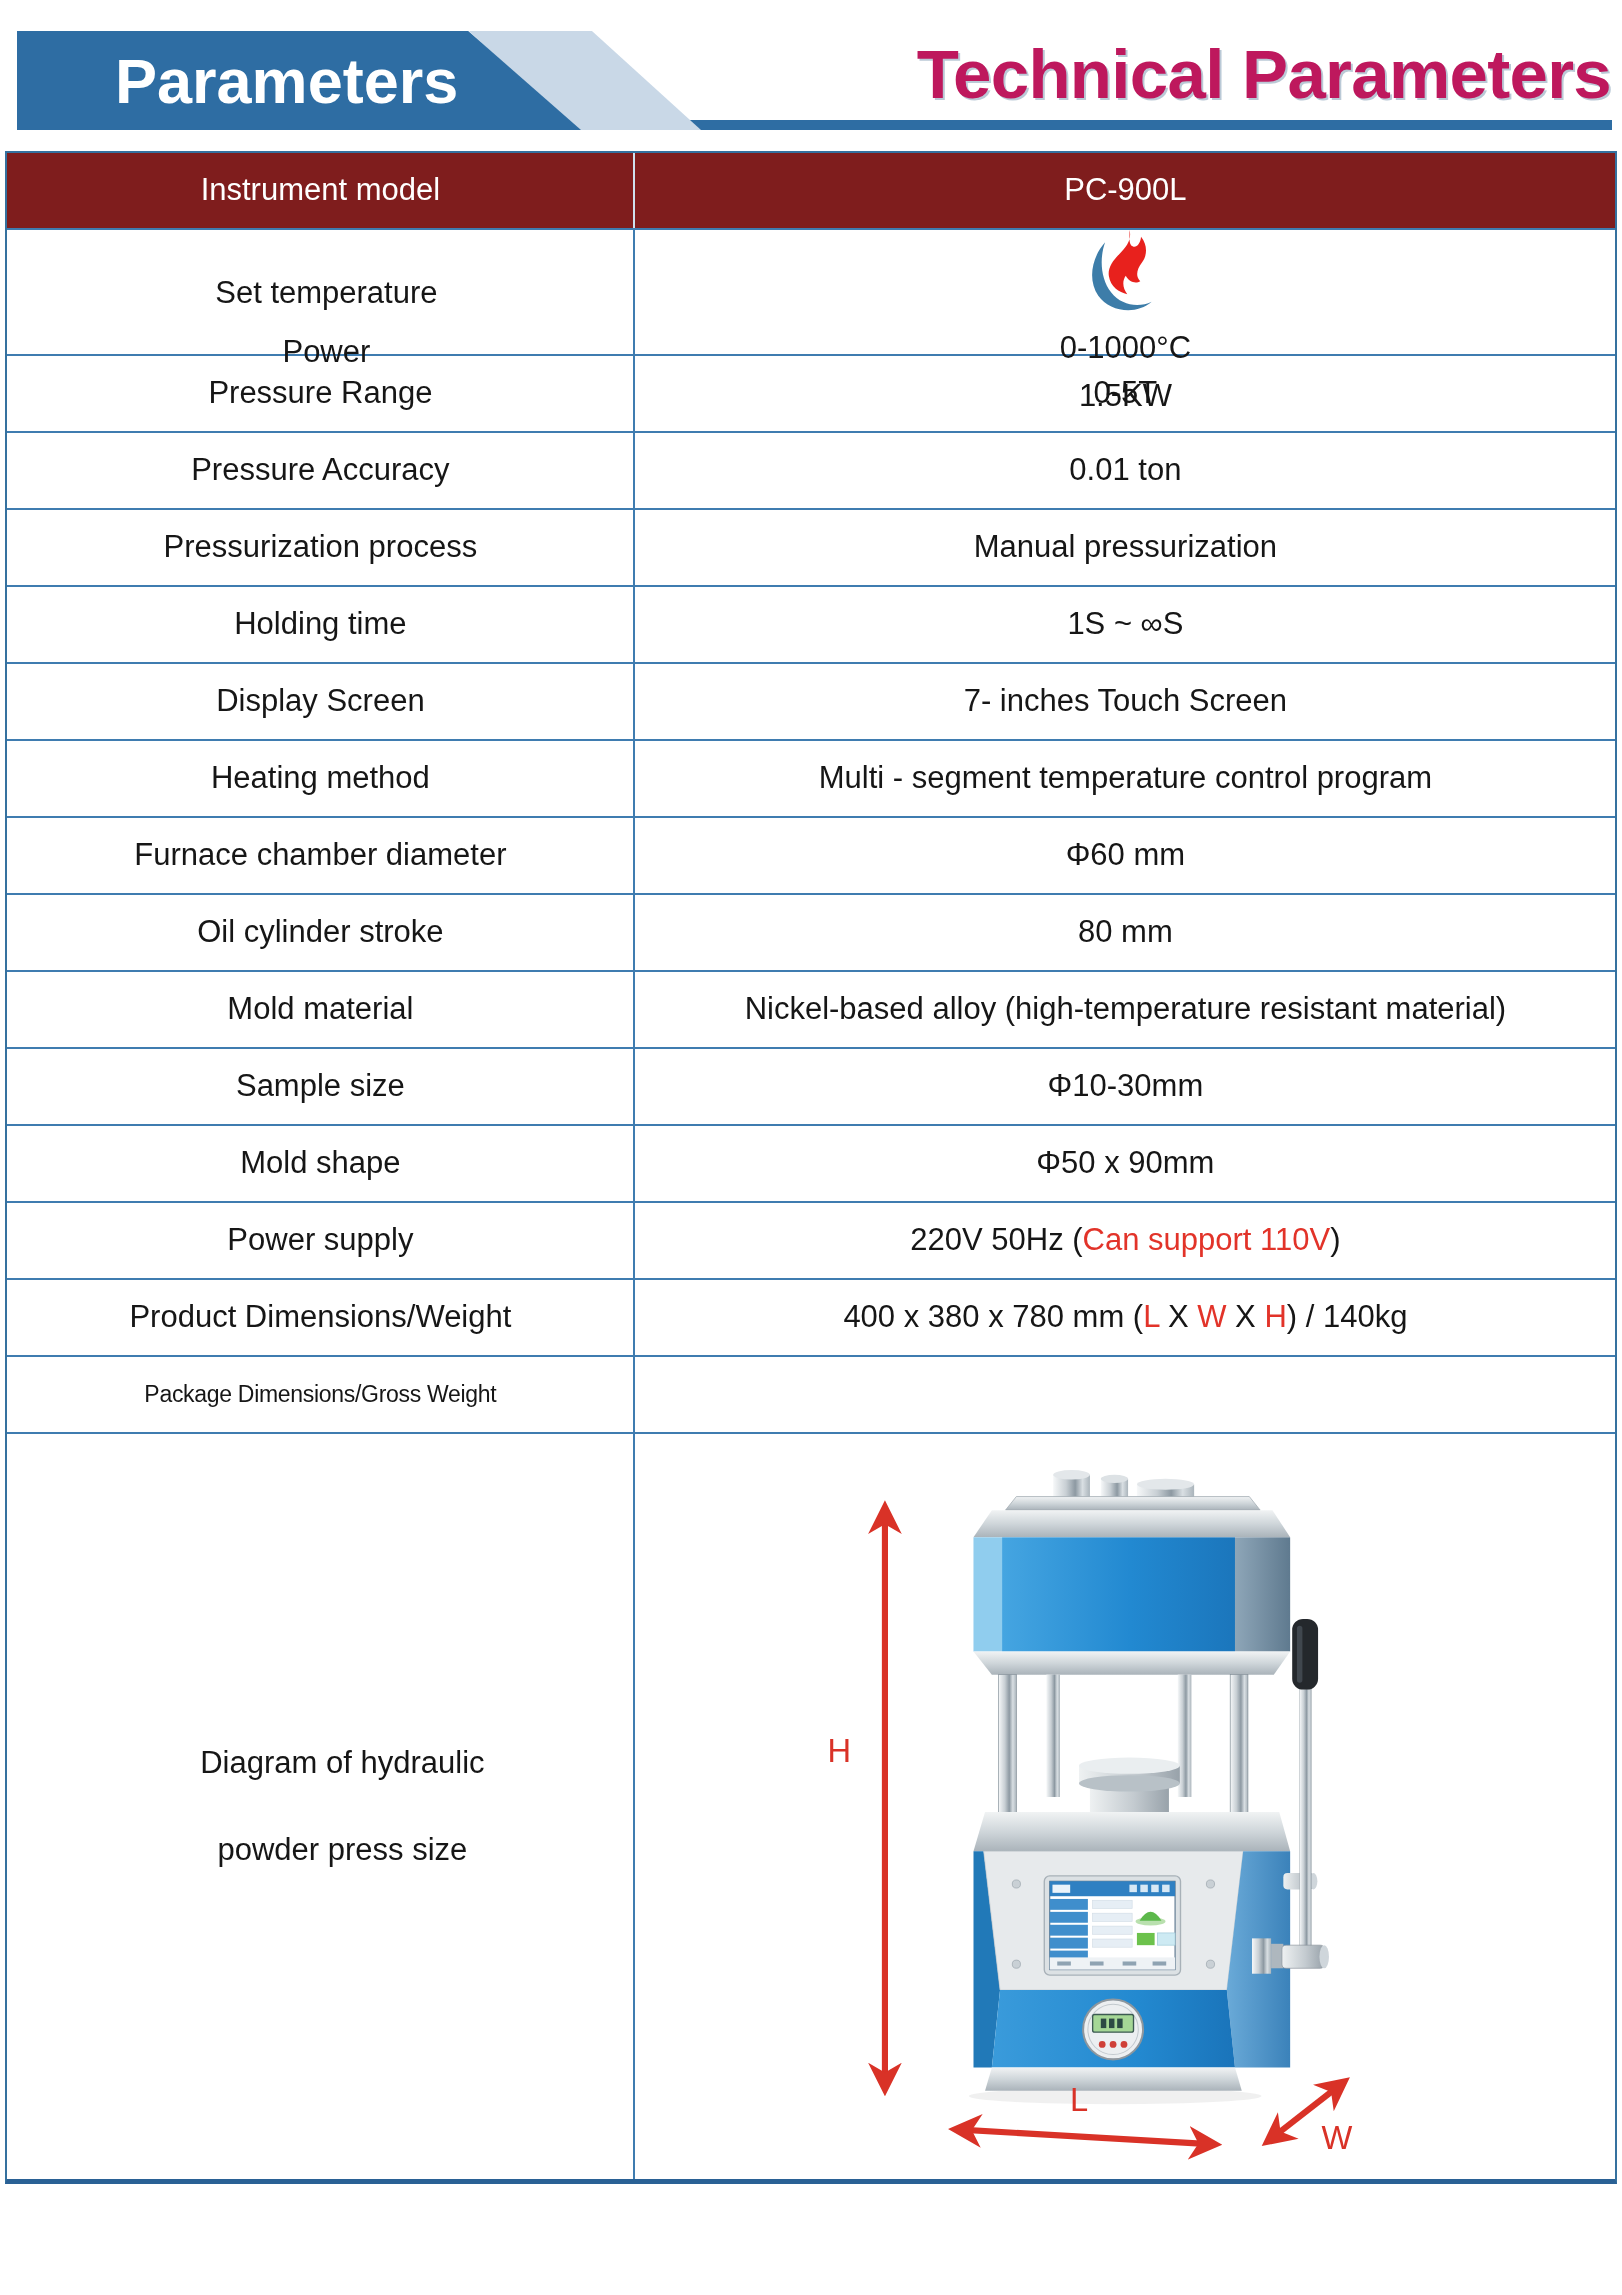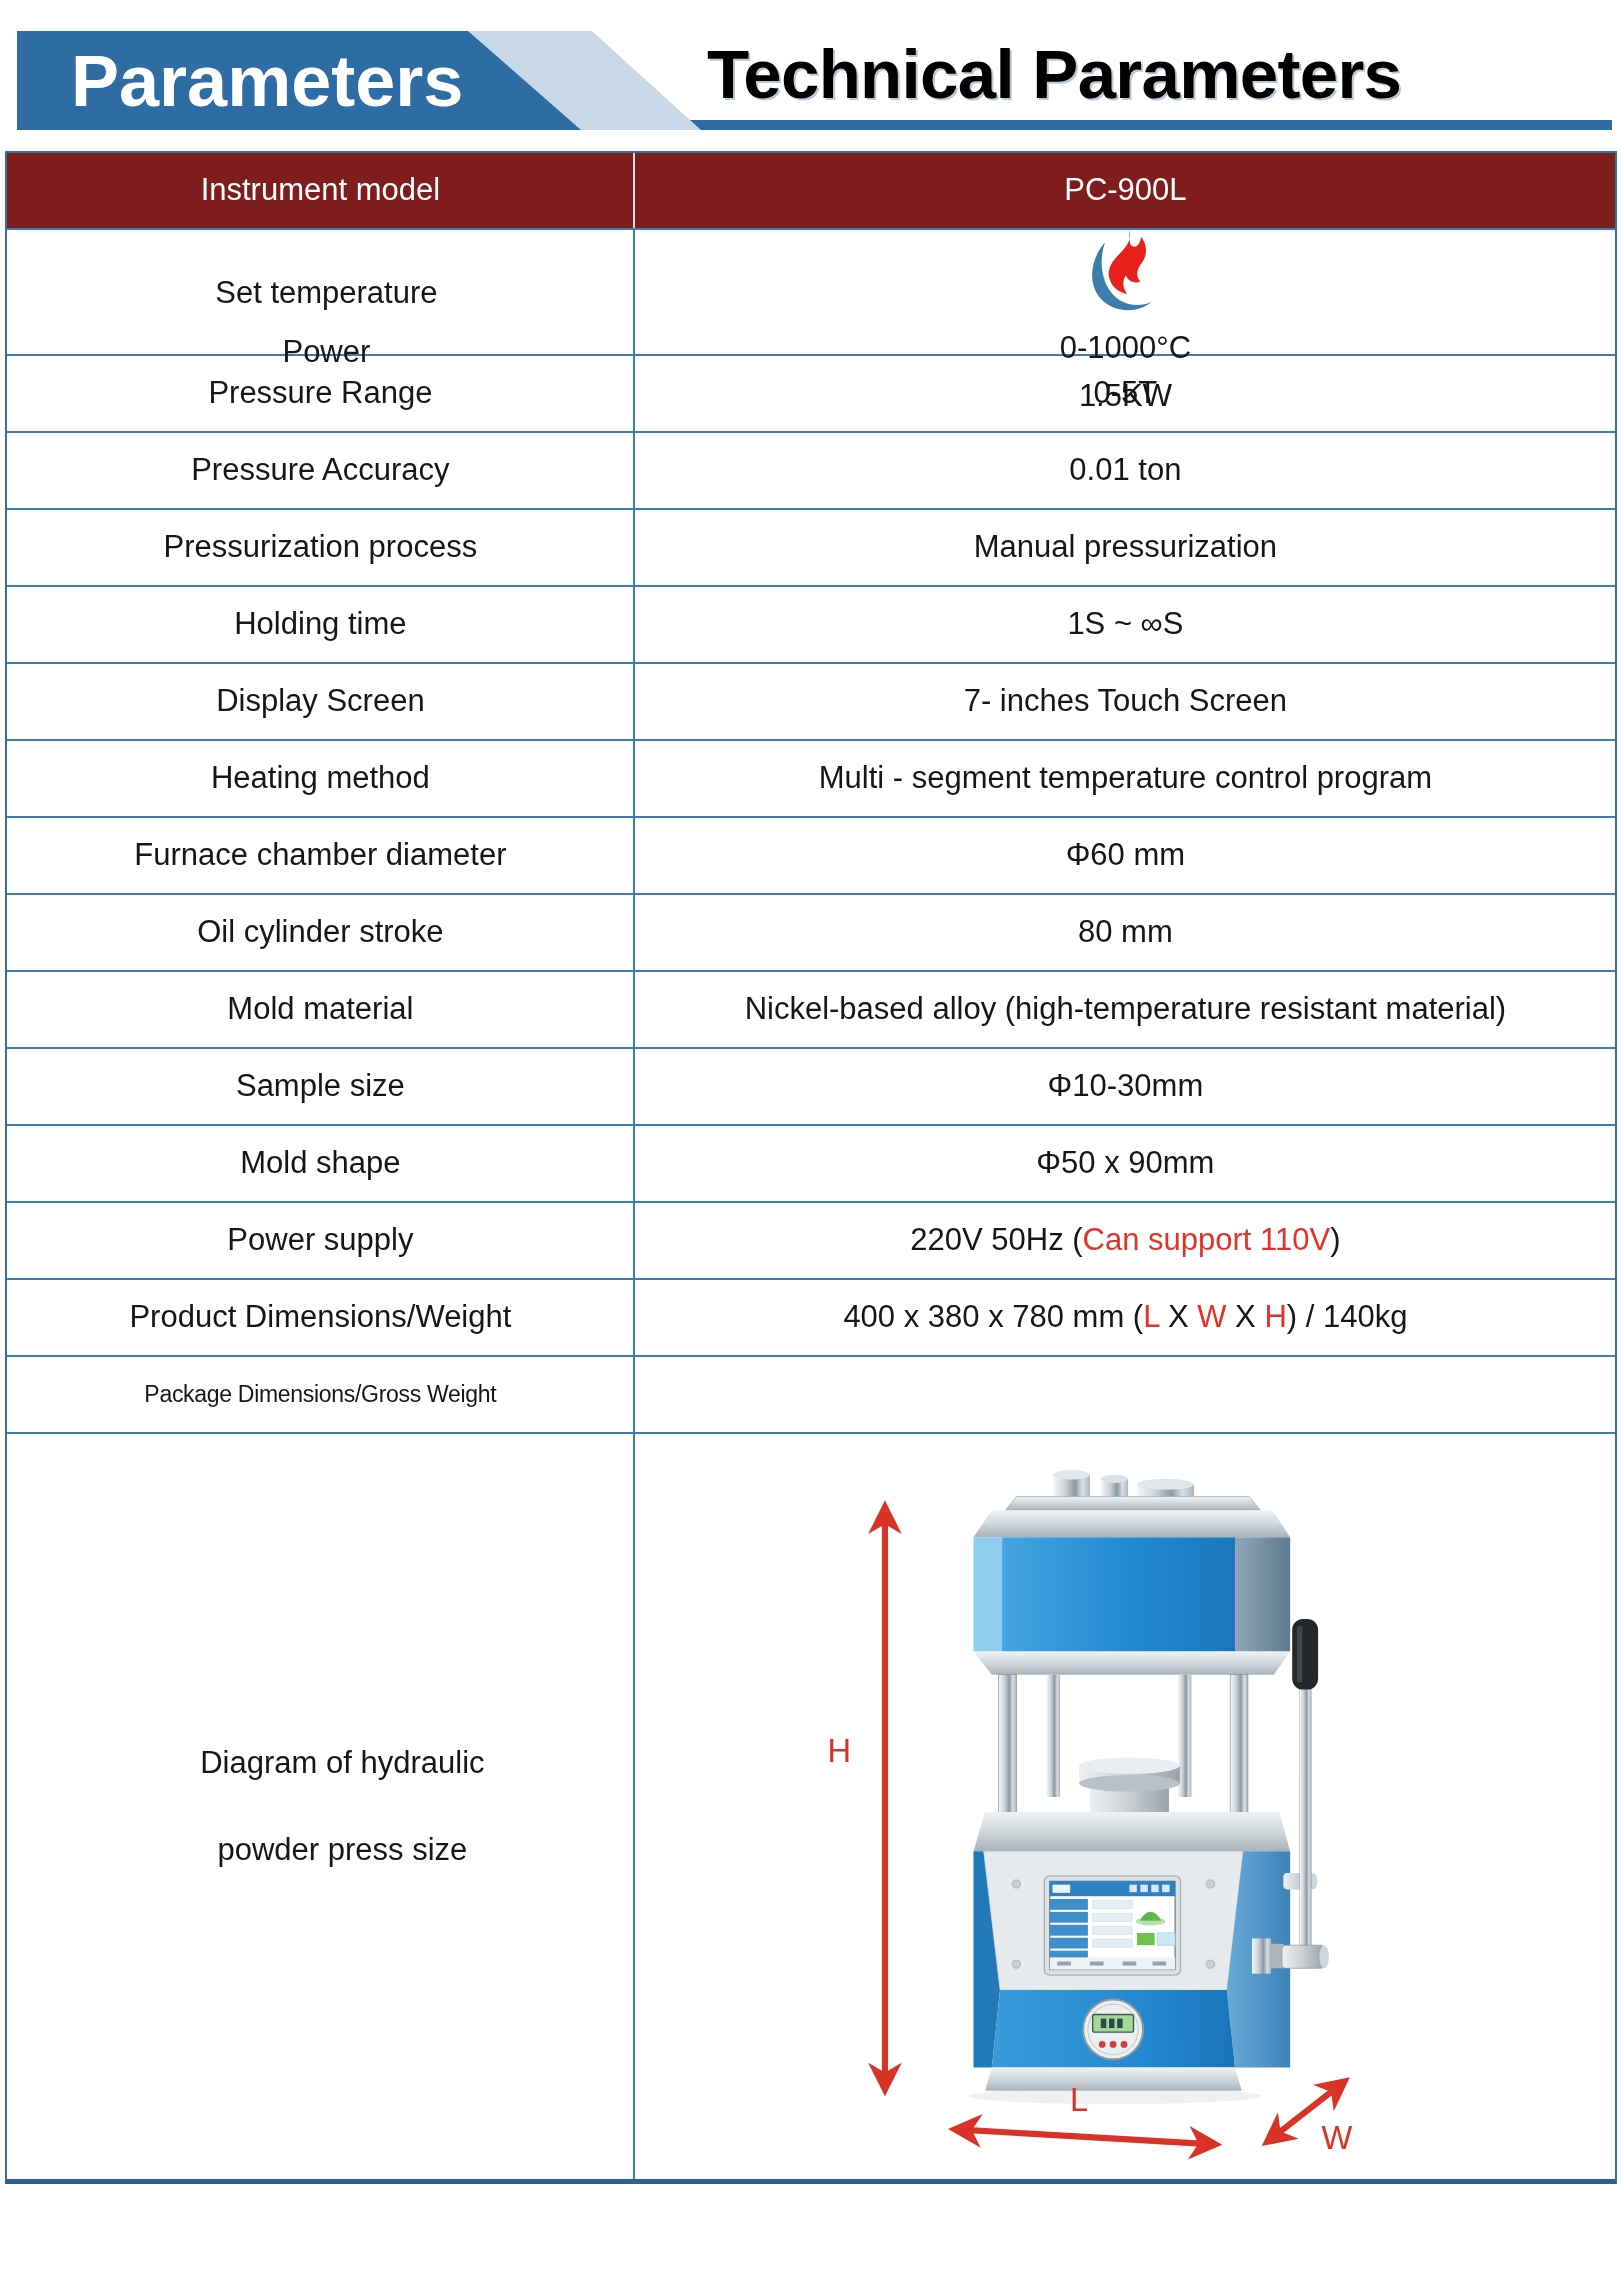--- a/index.html
+++ b/index.html
@@ -7,23 +7,23 @@
         font-family:"Liberation Sans",sans-serif;color:#161616;}
 
   
   .banner{position:absolute;left:0;top:0;width:1623px;height:143px;}
   .rule{position:absolute;left:17px;top:120px;width:1595px;height:9.5px;background:#2e6da3;}
   .accent{position:absolute;left:469px;top:31px;width:232px;height:99px;background:#c9d8e7;
           clip-path:polygon(0 0,53% 0,100% 100%,46% 100%);}
   .tab{position:absolute;left:17px;top:31px;width:564px;height:99px;background:#2e6da3;
        clip-path:polygon(0 0,80% 0,100% 100%,0 100%);
        display:flex;align-items:center;padding-left:54px;box-sizing:border-box;}
-  .tab span{font-size:72px;font-weight:700;color:#ffffff;letter-spacing:0px;}
-  .title{position:absolute;left:707px;top:35px;width:904px;text-align:left;
-         font-size:69px;font-weight:700;color:#000000;letter-spacing:-0.7px;
+  .tab span{font-size:63px;font-weight:700;color:#ffffff;letter-spacing:0px;margin-left:44px;}
+  .title{position:absolute;left:707px;top:35px;width:904px;text-align:right;
+         font-size:69px;font-weight:700;color:#be185d;letter-spacing:-0.7px;
          text-shadow:2px 2px 0 rgba(27,77,119,0.30);}
 
   
   .tbl{position:absolute;left:5.4px;top:151px;width:1612px;box-sizing:border-box;
        border:2.7px solid #35719f;border-bottom:5.4px solid #2a6195;background:#ffffff;}
   .row{display:grid;grid-template-columns:628px 1fr;border-top:2.7px solid #3f7cb0;}
   .row:first-child{border-top:none;}
   .h-head{height:75px;}
   .h-temp{height:124px;}
   .h-std{height:75px;}

